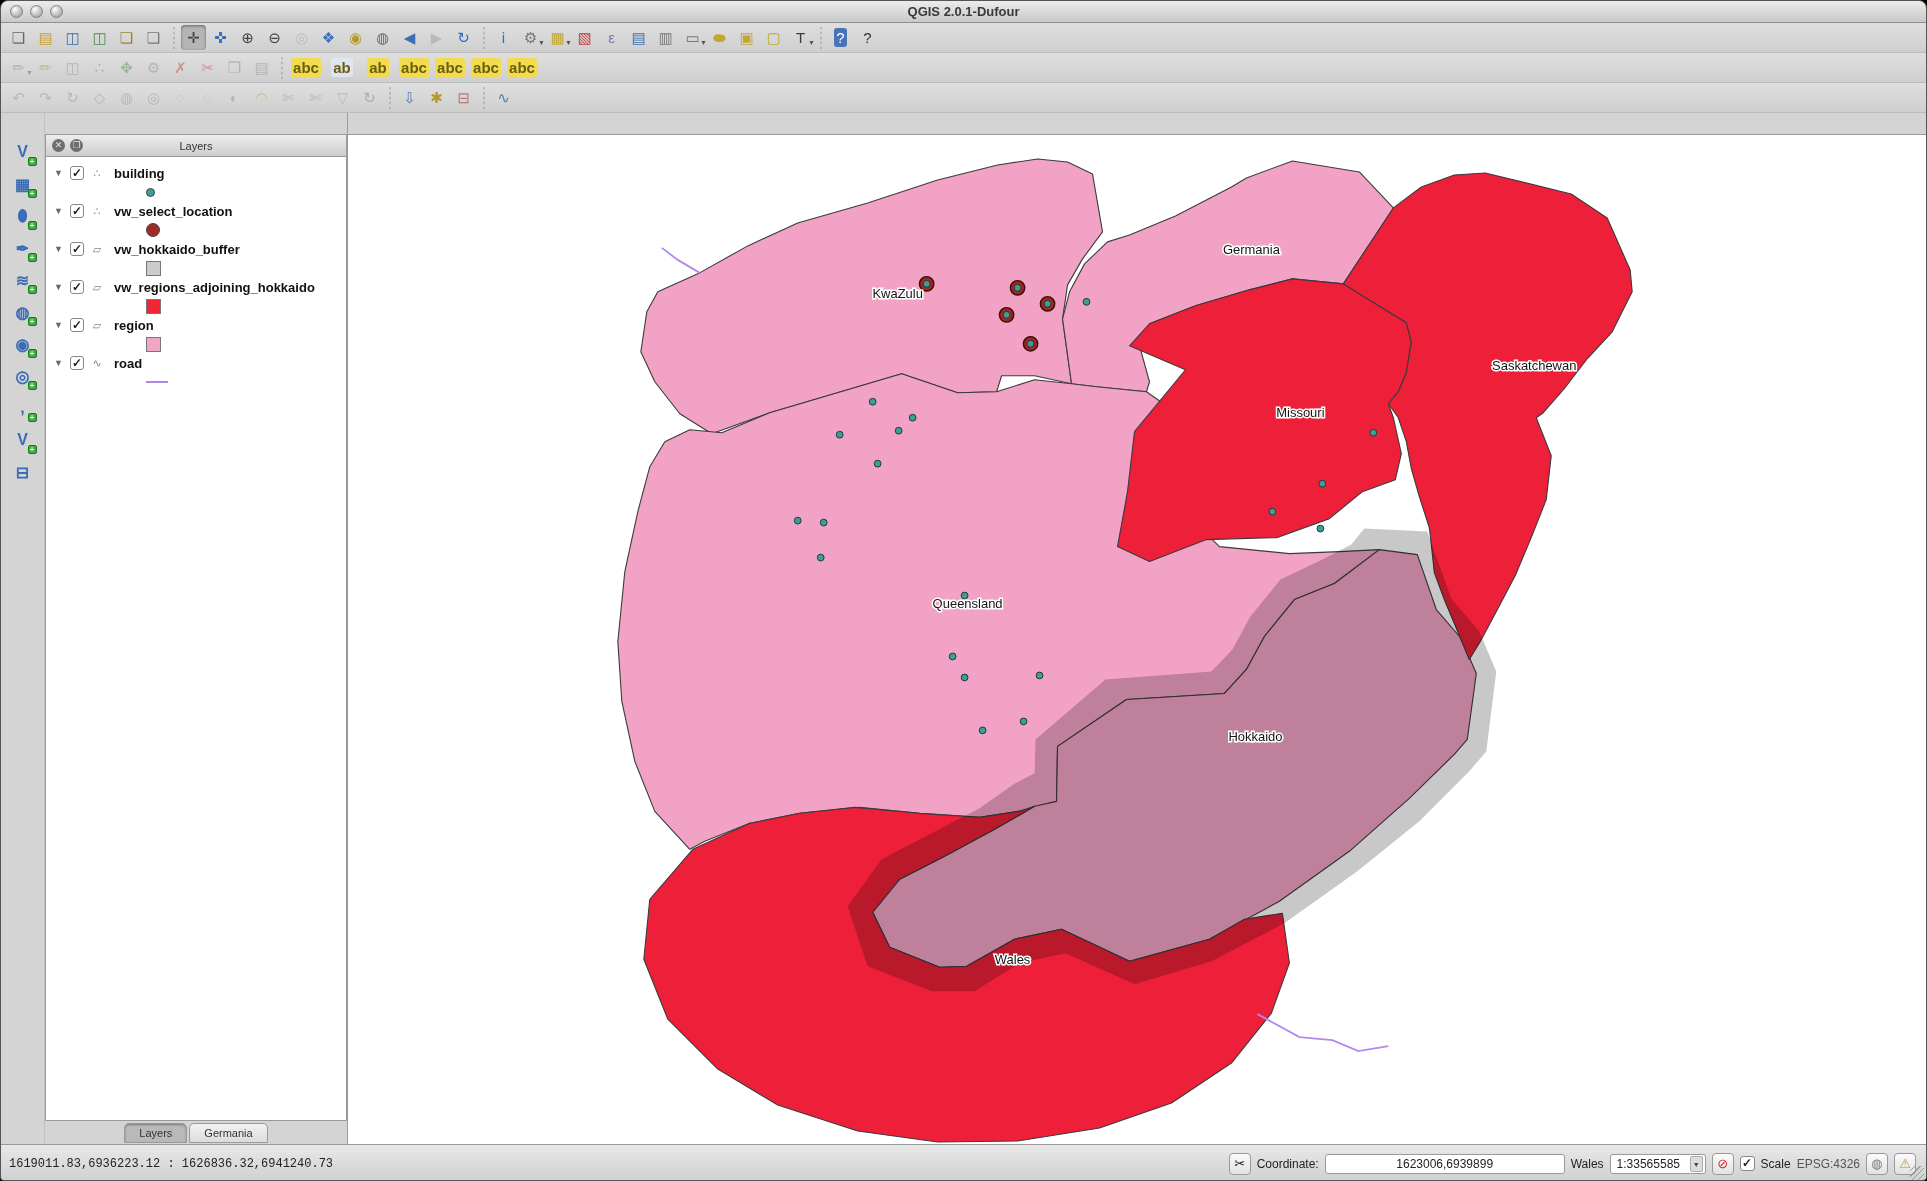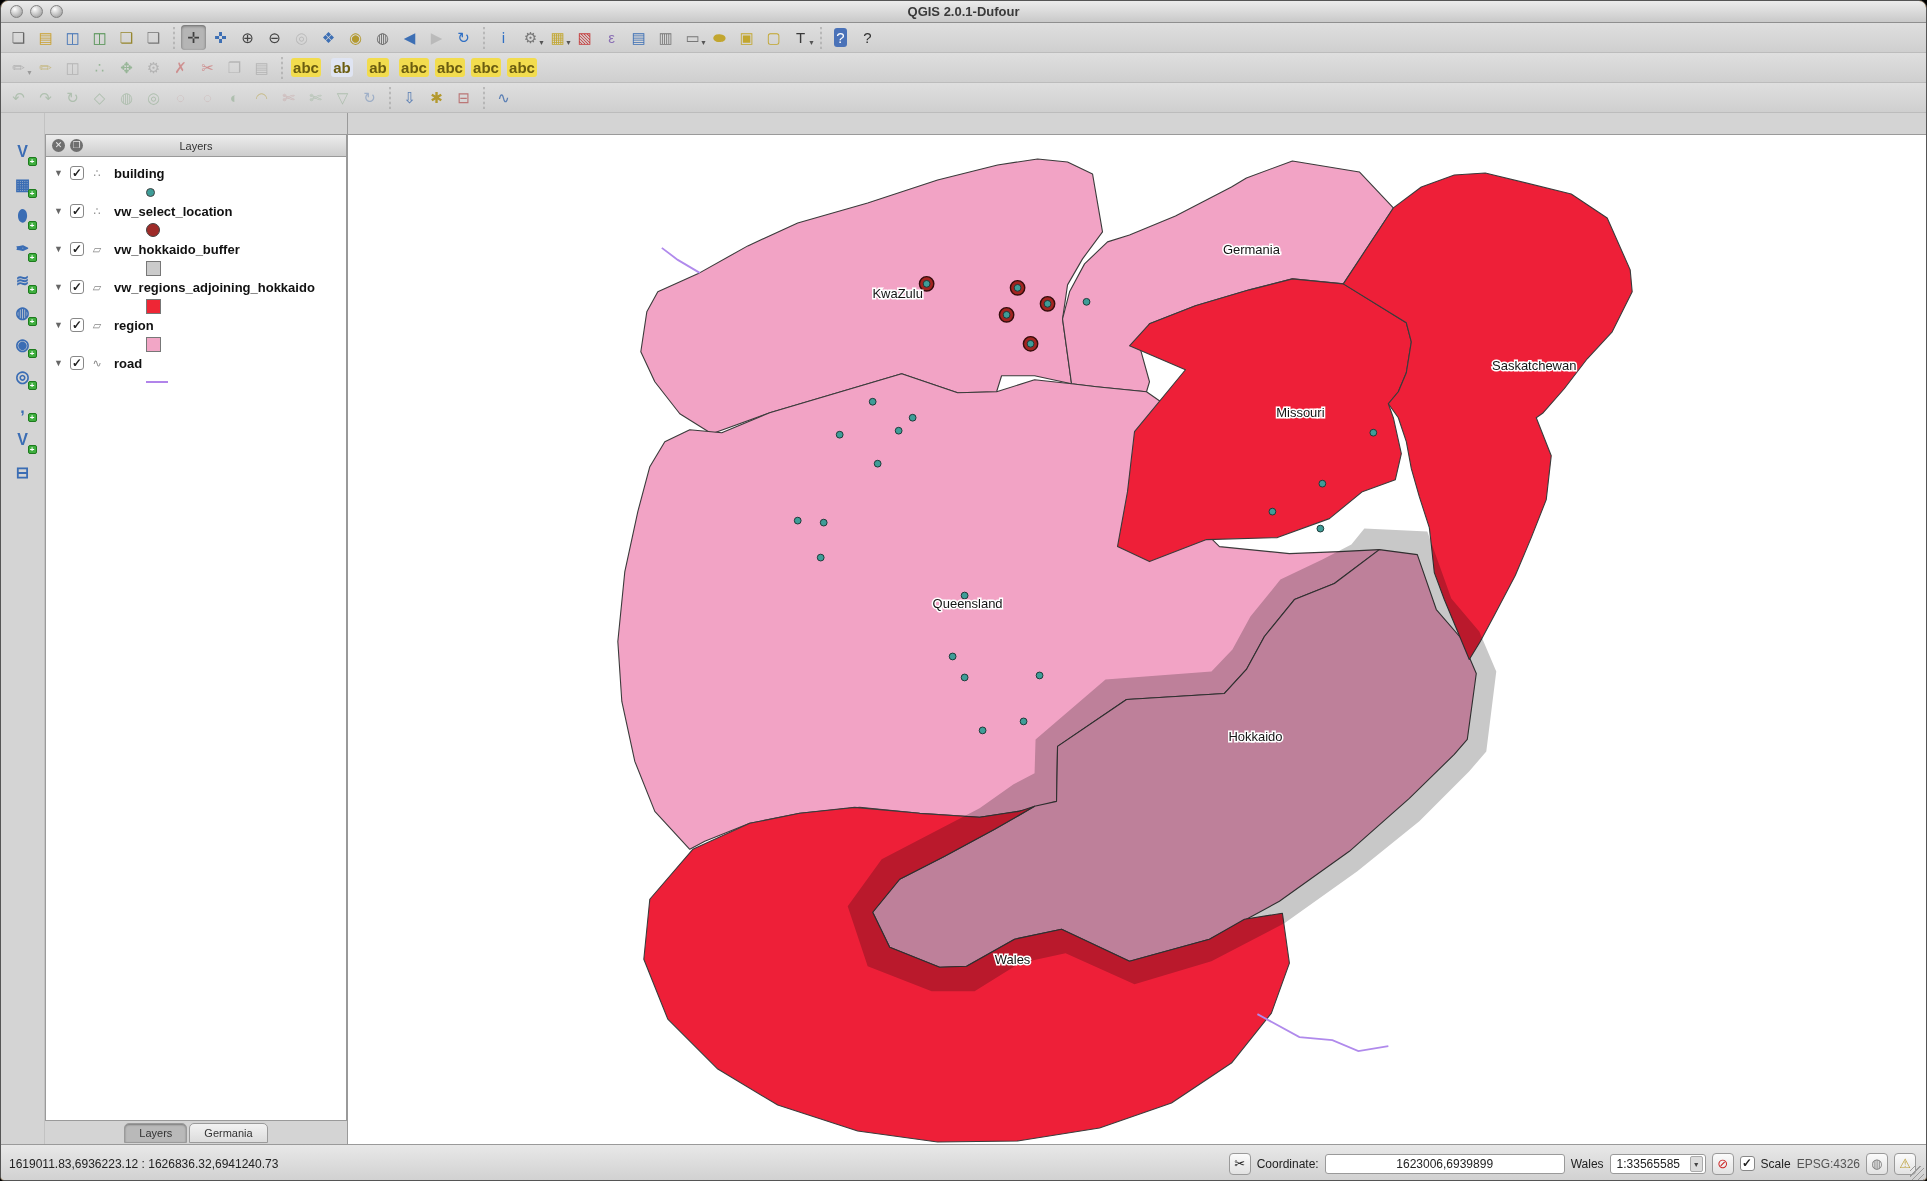--- a/index.html
+++ b/index.html
@@ -69,21 +69,21 @@
   .dtab.active { background:#b9b9b9; box-shadow:inset 0 1px 2px rgba(0,0,0,.35); }
   #canvas-wrap { flex:1; padding-top:21px; border-left:1px solid #9a9a9a; }
   #canvas { width:100%; height:1010px; background:#fff; border-top:1px solid #9a9a9a; }
   #canvas svg { display:block; width:100%; height:100%; }
   .maplabel { font-family:"Liberation Sans", sans-serif; font-size:13px; fill:#141414;
     stroke:#ffffff; stroke-width:3px; paint-order:stroke; text-anchor:middle; }
   
   #statusbar { height:38px; background:linear-gradient(#e8e8e8,#d0d0d0);
     border-top:1px solid #9a9a9a; display:flex; align-items:center; padding:0 8px;
     position:relative; font-size:12px; color:#222; }
-  #extents { white-space:nowrap; }
+  #extents { white-space:nowrap;font-family:Liberation Mono, monospace; }
   #status-right { position:absolute; right:10px; display:flex; align-items:center; gap:6px; }
   .sbtn { width:22px; height:22px; border:1px solid #9a9a9a; border-radius:4px;
     background:linear-gradient(#fbfbfb,#e2e2e2); display:flex; align-items:center;
     justify-content:center; font-size:13px; }
   .sfield { height:20px; background:#fff; border:1px solid #9a9a9a; border-radius:3px;
     display:flex; align-items:center; justify-content:center; font-size:12px; }
   #coord-field { width:240px; }
   #scale-combo { width:96px; justify-content:space-between; padding:0 2px 0 6px; }
   #scale-combo .arrow { width:13px; height:16px; background:#dcdcdc; border:1px solid #aaa;
     border-radius:2px; font-size:7px; line-height:15px; text-align:center; color:#444; }

